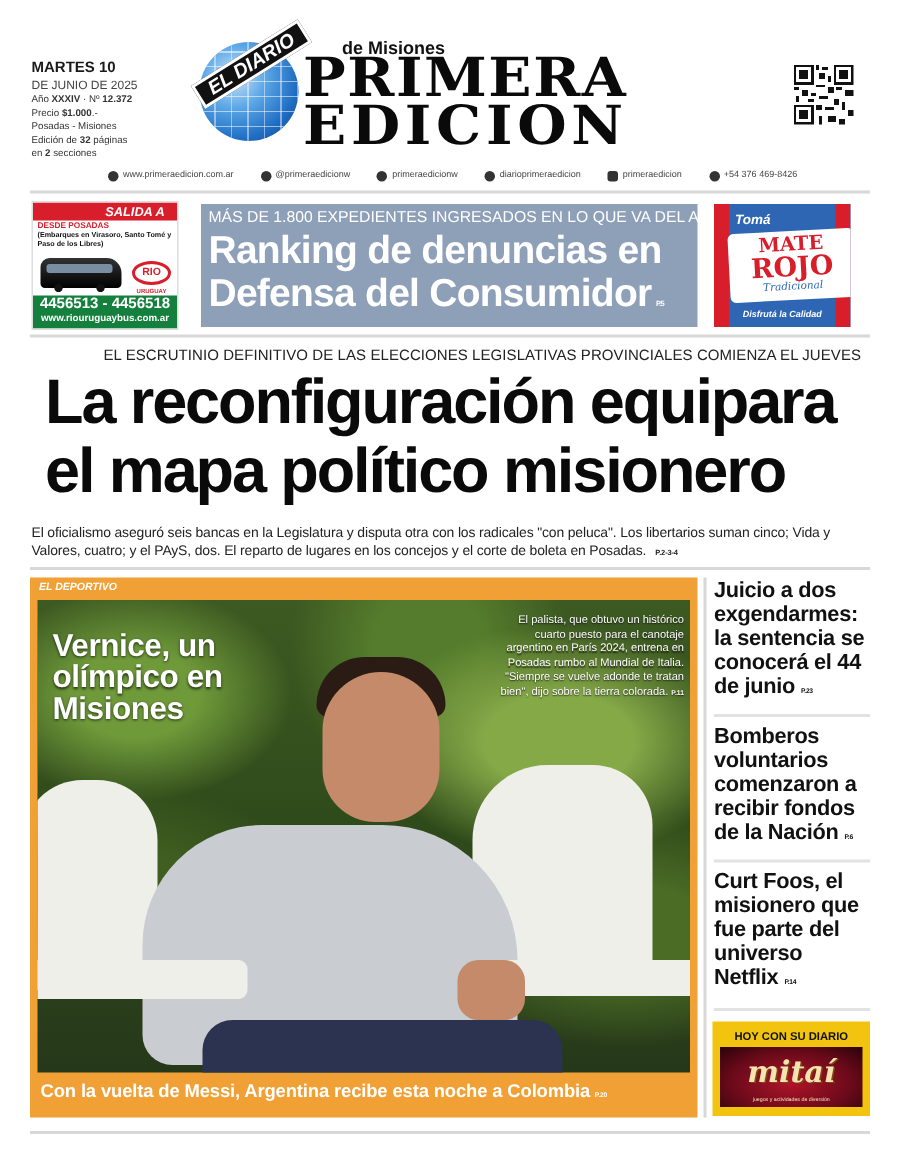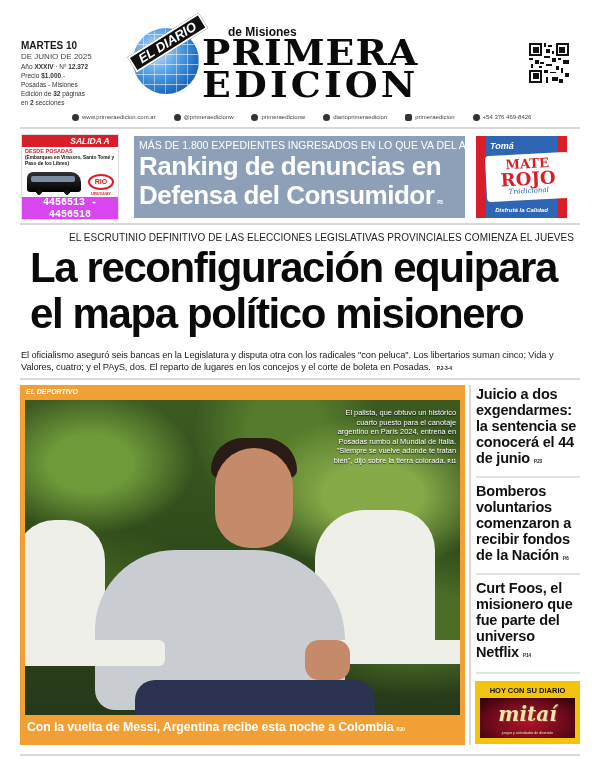--- a/index.html
+++ b/index.html
@@ -44,21 +44,21 @@
   .ad-bus .top { background: #d81e2a; color: #fff; font-weight: 900; font-size: 8.5px; text-align: center; height: 12px; line-height: 12px; font-style: italic; padding-left: 40px; }
   .ad-bus .desde { color: #d81e2a; font-weight: 700; font-size: 5.5px; padding: 1px 3px 0; line-height: 7px; }
   .ad-bus .emb { color: #111; font-size: 4.8px; padding: 0 3px; line-height: 6px; font-weight: 700; }
   .ad-bus .bus { position: absolute; left: 5px; top: 37px; width: 54px; height: 20px; background: linear-gradient(#333, #000); border-radius: 6px 10px 3px 3px; }
   .ad-bus .bus::before { content: ""; position: absolute; left: 4px; top: 4px; width: 44px; height: 6px; background: #7a8ea3; border-radius: 2px; }
   .ad-bus .bus::after { content: ""; position: absolute; left: 8px; bottom: -3px; width: 36px; height: 6px;
     background: radial-gradient(circle at 4px 3px, #111 2.5px, transparent 3px), radial-gradient(circle at 32px 3px, #111 2.5px, transparent 3px); }
   .ad-bus .rio { position: absolute; left: 66px; top: 39px; width: 26px; height: 16px; border: 2px solid #d81e2a; border-radius: 50%;
     color: #d81e2a; font-size: 7px; font-weight: 900; text-align: center; line-height: 12px; }
   .ad-bus .rio-sub { position: absolute; left: 64px; top: 56px; width: 30px; font-size: 4px; color: #d81e2a; font-weight: 700; text-align: center; }
-  .ad-bus .phones { position: absolute; left: 0; bottom: 0; width: 100%; height: 22px; background: #d946ef; color: #fff; text-align: center; font-family: Liberation Mono, monospace; }
+  .ad-bus .phones { position: absolute; left: 0; bottom: 0; width: 100%; height: 22px; background: #15803d; color: #fff; text-align: center; }
   .ad-bus .phones .num { font-size: 10px; font-weight: 900; line-height: 12px; }
   .ad-bus .phones .web { font-size: 6.5px; font-weight: 700; line-height: 8px; }
 
   .promo { position: absolute; left: 134px; top: 136px; width: 331px; height: 82px; background: #8e9fb8; padding: 3px 5px; color: #fff; }
   .promo .kicker { font-size: 10.5px; font-weight: 400; letter-spacing: 0px; line-height: 13px; white-space: nowrap; }
   .promo .title { font-size: 26px; font-weight: 700; line-height: 29px; letter-spacing: -0.5px; white-space: nowrap; }
   .promo .page { font-size: 5px; font-weight: 700; margin-left: 3px; }
 
   .ad-mate { position: absolute; left: 476px; top: 136px; width: 91px; height: 82px; background: #2e66b3; overflow: hidden; }
   .ad-mate .stripe { position: absolute; left: 0; top: 0; width: 10px; height: 100%; background: #d81e2a; }
@@ -272,20 +272,21 @@
   <div class="photo">
     <div class="chair l1"></div>
     <div class="chair r1"></div>
     <div class="person-torso"></div>
     <div class="person-hair"></div>
     <div class="person-head"></div>
     <div class="person-legs"></div>
     <div class="chair l2"></div>
     <div class="chair r2"></div>
     <div class="person-hands"></div>
+    <div class="photo-title">Vernice, un olímpico en Misiones</div>
     <div class="photo-desc">
       <span>El palista, que obtuvo un histórico cuarto puesto para el canotaje argentino en París 2024, entrena en Posadas rumbo al Mundial de Italia. "Siempre se vuelve adonde te tratan bien", dijo sobre la tierra colorada.</span><span class="page">P.11</span>
     </div>
   </div>
   <div class="footer">
     <span>Con la vuelta de Messi, Argentina recibe esta noche a Colombia</span><span class="page">P.20</span>
   </div>
 </div>
 
 <div class="vdiv"></div>

